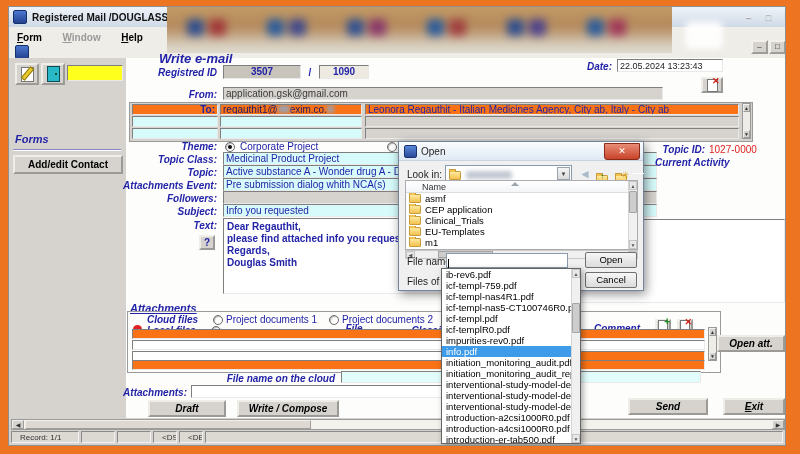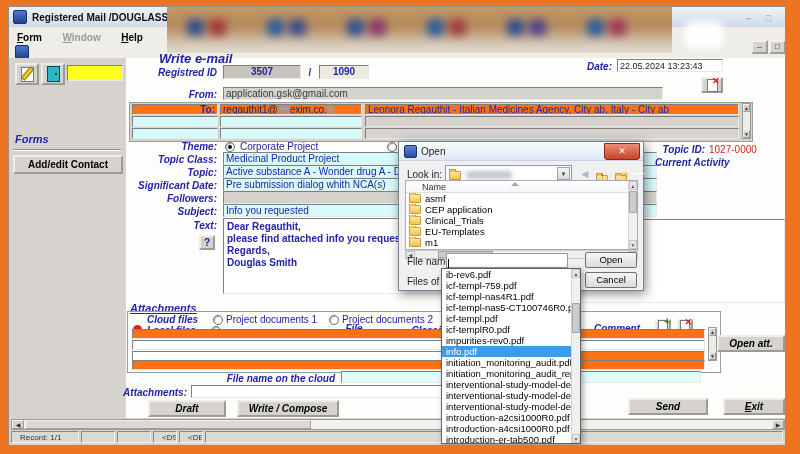--- a/index.html
+++ b/index.html
@@ -197,21 +197,21 @@
     <div class="lbl" style="left:231px;top:134px;width:120px;text-align:left;font-style:normal;font-weight:normal;">Corporate Project</div>
     <span class="radio" style="left:378px;top:135px;"></span>
     <div class="lbl" style="left:393px;top:134px;width:120px;text-align:left;font-style:normal;font-weight:normal;">Corporate Entity</div>
 
     <div class="lbl" style="left:100px;top:147px;width:108px;">Topic Class:</div>
     <div class="fld cyan txt-navy" style="left:214px;top:145px;width:434px;height:13px;">Medicinal Product Project</div>
 
     <div class="lbl" style="left:120px;top:160px;width:88px;">Topic:</div>
     <div class="fld cyan txt-navy" style="left:214px;top:158px;width:434px;height:13px;">Active substance A - Wonder drug A - Decentralised</div>
 
-    <div class="lbl" style="left:80px;top:173px;width:128px;">Significant Date:</div>
+    <div class="lbl" style="left:80px;top:173px;width:128px;">Attachments Event:</div>
     <div class="fld cyan txt-navy" style="left:214px;top:171px;width:434px;height:13px;">Pre submission dialog whith NCA(s)</div>
 
     <div class="lbl" style="left:120px;top:186px;width:88px;">Followers:</div>
     <div class="fld grayf" style="left:214px;top:184px;width:434px;height:13px;"></div>
 
     <div class="lbl" style="left:120px;top:199px;width:88px;">Subject:</div>
     <div class="fld cyan txt-navy" style="left:214px;top:197px;width:434px;height:13px;">Info you requested</div>
 
     <div class="lbl" style="left:140px;top:213px;width:68px;">Text:</div>
     <div class="btn noitalic" style="left:190px;top:228px;width:16px;height:15px;line-height:11px;color:#2323A8;font-weight:bold;">?</div>

